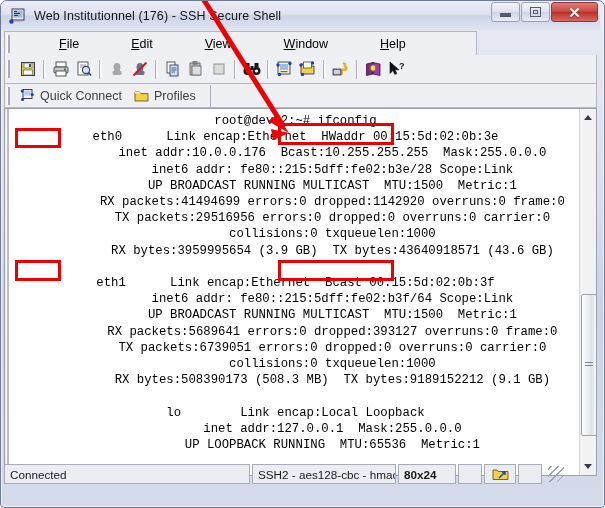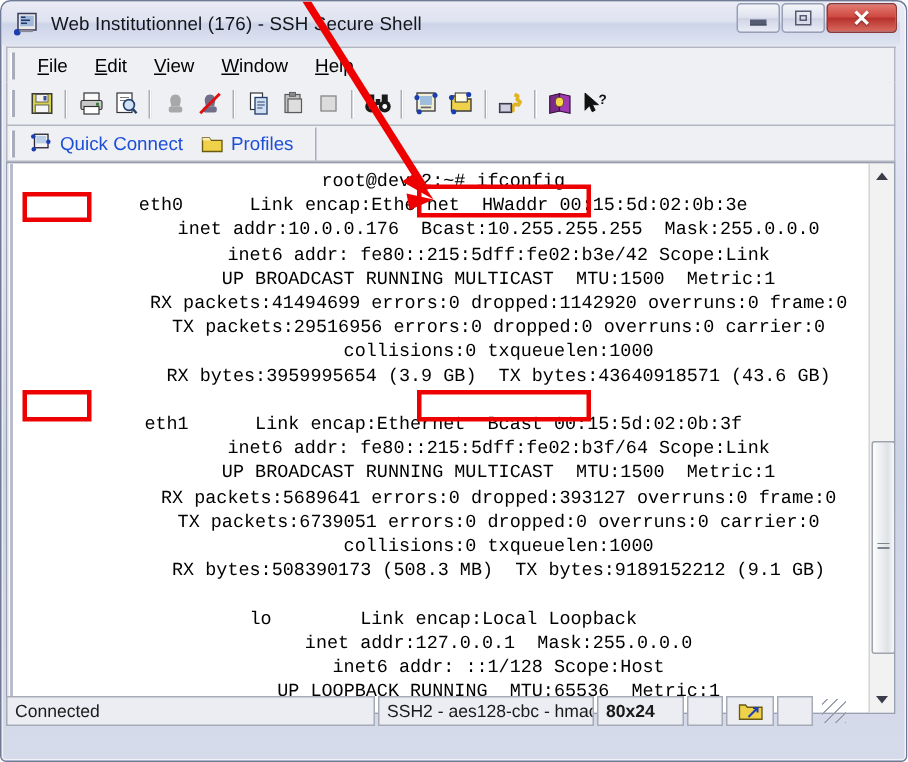--- a/index.html
+++ b/index.html
@@ -99,27 +99,28 @@
     font-weight: bold;
     font-family: "Liberation Sans", sans-serif;
     text-shadow: 0 1px 1px rgba(0,0,0,0.45);
     line-height: 1;
   }
 
   
   .menubar {
     position: absolute;
     left: 3px; top: 30px;
-    width: 593px; height: 24px;
+    width: 473px; height: 24px;
     background: #eff0f4;
     border: 1px solid #b3b7c4;
     border-bottom: none;
     box-sizing: border-box;
     display: flex;
     align-items: center;
+    gap: 34px;
   }
   .grip {
     width: 6px; height: 18px;
     margin: 0 3px 0 2px;
     background:
       linear-gradient(to right, #ffffff 0 1px, #a9adba 1px 3px, #eff0f4 3px 6px);
     flex: none;
   }
   .menu-item {
     font-size: 12.5px;
@@ -156,21 +157,21 @@
     display: flex; align-items: center; justify-content: center;
     position: relative;
     flex: none;
   }
   .tb-text-btn {
     display: flex; align-items: center;
     gap: 5px;
     padding: 0 8px 0 4px;
     height: 20px;
     font-size: 12.5px;
-    color: #1d4ed8;
+    color: #404040;
     white-space: nowrap;
   }
   .tb2-divider {
     width: 1px; height: 22px;
     background: #a9adba;
     margin-left: 6px;
     flex: none;
   }
 
   
@@ -494,38 +495,37 @@
       <div class="tb2-divider"></div>
     </div>
 
     <div class="terminal-wrap">
       <div class="terminal">
         <div class="term-left-grip"></div>
         <div id="term-lines">
             <div class="term-line">root@dev02:~# ifconfig</div>
             <div class="term-line">eth0      Link encap:Ethernet  HWaddr 00:15:5d:02:0b:3e</div>
             <div class="term-line">          inet addr:10.0.0.176  Bcast:10.255.255.255  Mask:255.0.0.0</div>
-            <div class="term-line">          inet6 addr: fe80::215:5dff:fe02:b3e/42 Scope:Link</div>
+            <div class="term-line">          inet6 addr: fe80::215:5dff:fe02:b3e/28 Scope:Link</div>
             <div class="term-line">          UP BROADCAST RUNNING MULTICAST  MTU:1500  Metric:1</div>
             <div class="term-line">          RX packets:41494699 errors:0 dropped:1142920 overruns:0 frame:0</div>
             <div class="term-line">          TX packets:29516956 errors:0 dropped:0 overruns:0 carrier:0</div>
             <div class="term-line">          collisions:0 txqueuelen:1000</div>
             <div class="term-line">          RX bytes:3959995654 (3.9 GB)  TX bytes:43640918571 (43.6 GB)</div>
             <div class="term-line">&nbsp;</div>
             <div class="term-line">eth1      Link encap:Ethernet  Bcast 00:15:5d:02:0b:3f</div>
             <div class="term-line">          inet6 addr: fe80::215:5dff:fe02:b3f/64 Scope:Link</div>
             <div class="term-line">          UP BROADCAST RUNNING MULTICAST  MTU:1500  Metric:1</div>
             <div class="term-line">          RX packets:5689641 errors:0 dropped:393127 overruns:0 frame:0</div>
             <div class="term-line">          TX packets:6739051 errors:0 dropped:0 overruns:0 carrier:0</div>
             <div class="term-line">          collisions:0 txqueuelen:1000</div>
             <div class="term-line">          RX bytes:508390173 (508.3 MB)  TX bytes:9189152212 (9.1 GB)</div>
             <div class="term-line">&nbsp;</div>
             <div class="term-line">lo        Link encap:Local Loopback</div>
             <div class="term-line">          inet addr:127.0.0.1  Mask:255.0.0.0</div>
-            <div class="term-line">          inet6 addr: ::1/128 Scope:Host</div>
             <div class="term-line">          UP LOOPBACK RUNNING  MTU:65536  Metric:1</div>
           </div>
       </div>
 
       <div class="vscroll">
         <div class="scroll-arrow up">
           <div class="tri up"></div>
         </div>
         <div class="scroll-thumb">
           <div class="thumb-grip"></div>

